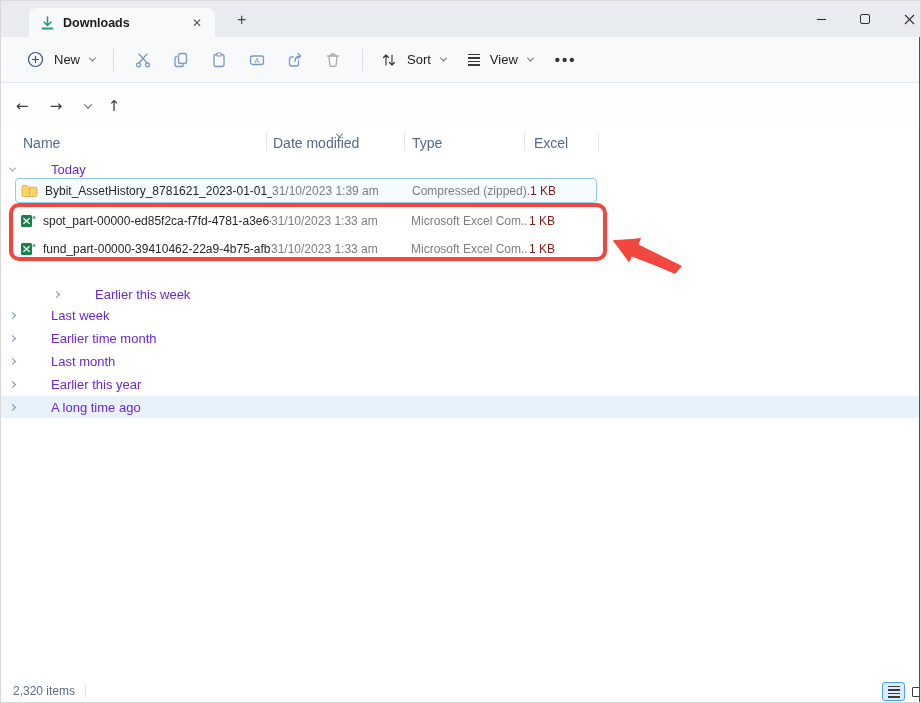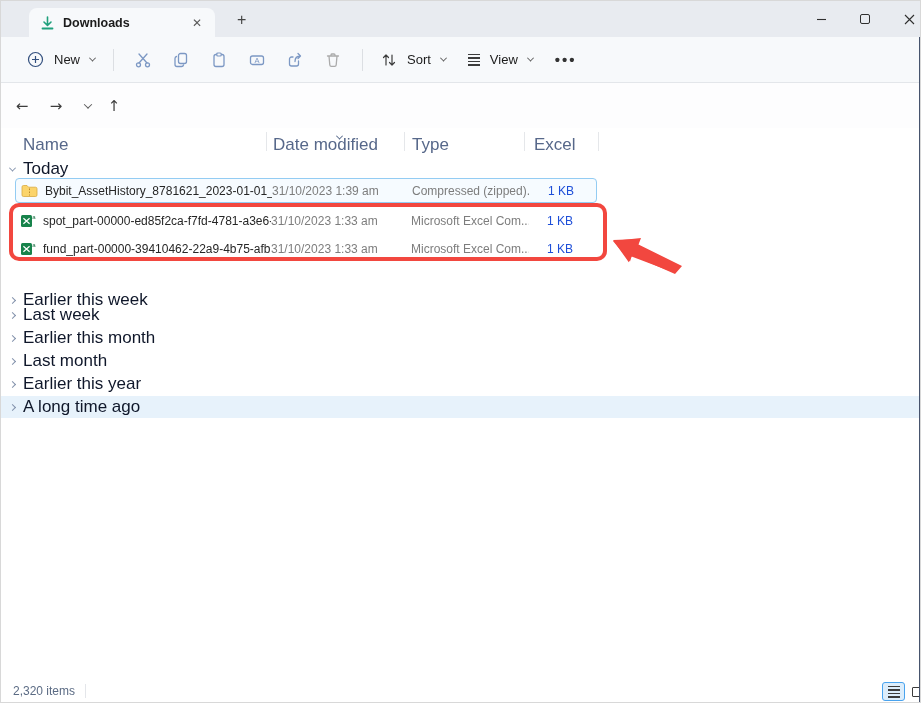--- a/index.html
+++ b/index.html
@@ -41,39 +41,39 @@
               border:1px solid #e2e4e8; border-radius:5px; display:flex; align-items:center; padding:0 10px; }
   .crumb-text { font-size:12.5px; color:#1b1b1b; margin-left:8px; }
   .addr-chev-btn { position:absolute; left:758px; top:96px; }
   .refresh-btn { position:absolute; left:788px; top:92px; }
   .search-box { position:absolute; left:824px; top:88px; width:90px; height:33px; background:#fff;
                 border:1px solid #e2e4e8; border-radius:5px; display:flex; align-items:center; padding:0 7px; }
   .search-box input { border:none; outline:none; width:58px; font-size:12px; color:#444; background:transparent;
                       font-family:"Liberation Sans",sans-serif; }
 
   
-  .cols { position:absolute; left:14px; top:128px; width:584px; height:26px; font-size:17px; color:#57688a;text-decoration:underline; }
+  .cols { position:absolute; left:14px; top:128px; width:584px; height:26px; font-size:14px; color:#57688a;text-decoration:underline; }
   .col-label { position:absolute; top:6px; white-space:nowrap; }
   .col-sep { position:absolute; top:3px; width:1px; height:19px; background:#e5e7ea; }
   .sort-caret { position:absolute; left:322px; top:-4px; }
   .sort-caret .chev { border-color:#57688a; }
 
   
   .content { position:absolute; left:0; top:154px; width:918px; height:524px; background:#fff; }
   .grp-row { position:absolute; left:0; width:918px; height:22px; display:flex; align-items:center; }
   .grp-row .chevwrap { width:22px; display:flex; justify-content:center; }
   .grp-row .chev { border-color:#8291ab; }
-  .grp-label { font-size:17px; color:#0f172a; }
+  .grp-label { font-size:13px; color:#6d28d9;margin-left:28px; }
   .grp-hl { background:#e7f2fb; }
 
   .file-row { position:absolute; left:14px; width:582px; height:25px; display:grid;
               grid-template-columns:256px 140px 118px 68px; align-items:center; font-size:12px; }
   .file-row .fname { display:flex; align-items:center; gap:7px; color:#262626; overflow:hidden; white-space:nowrap; padding-left:5px; }
   .file-row .fdate, .file-row .ftype { color:#7d7d7d; white-space:nowrap; overflow:hidden; }
-  .file-row .fsize { color:#1d4ed8; text-align:center; padding-right:6px; white-space:nowrap; }
+  .file-row .fsize { color:#7f1d1d; text-align:left; padding-right:6px; white-space:nowrap; }
   .row-selected { border:1px solid #93ccf3; border-radius:4px; background:#f6fbff; }
 
   
   .anno-box { position:absolute; left:8px; top:48px; width:598px; height:58px;
               border:4px solid #f2473f; border-radius:10px; pointer-events:none; }
   .anno-arrow { position:absolute; left:595px; top:70px; pointer-events:none; }
 
   
   .statusbar { position:absolute; left:0; top:678px; width:753px; height:25px; background:#fff; }
   .status-count { position:absolute; left:12px; top:5px; font-size:12px; color:#5b6b84; }
@@ -294,37 +294,37 @@
       <span class="ftype">Microsoft Excel Com...</span>
       <span class="fsize">1 KB</span>
     </div>
 
     <div class="anno-box"></div>
     <svg class="anno-arrow" width="100" height="50" viewBox="0 0 100 50">
       <polygon points="18,16 45.2,14.9 42.4,20.8 85.9,42.2 80.1,49 36.6,32.4 33.8,38.3" transform="translate(-1,-1)" fill="#f2473f"></polygon>
       <polygon points="17,16 45,13 42.5,19.5 86,41 79,49 36,30 34,36.5" fill="#f2473f"></polygon>
     </svg>
 
-    <div class="grp-row" style="top:134px;">
+    <div class="grp-row" style="top:128px;padding-left:44px;">
       <span class="chevwrap">
           <span class="chev right small"></span>
         </span>
       <span class="grp-label">Earlier this week</span>
     </div>
     <div class="grp-row" style="top:149px;">
       <span class="chevwrap">
           <span class="chev right small"></span>
         </span>
       <span class="grp-label">Last week</span>
     </div>
     <div class="grp-row" style="top:172px;">
       <span class="chevwrap">
           <span class="chev right small"></span>
         </span>
-      <span class="grp-label">Earlier this month</span>
+      <span class="grp-label">Earlier time month</span>
     </div>
     <div class="grp-row" style="top:195px;">
       <span class="chevwrap">
           <span class="chev right small"></span>
         </span>
       <span class="grp-label">Last month</span>
     </div>
     <div class="grp-row" style="top:218px;">
       <span class="chevwrap">
           <span class="chev right small"></span>

